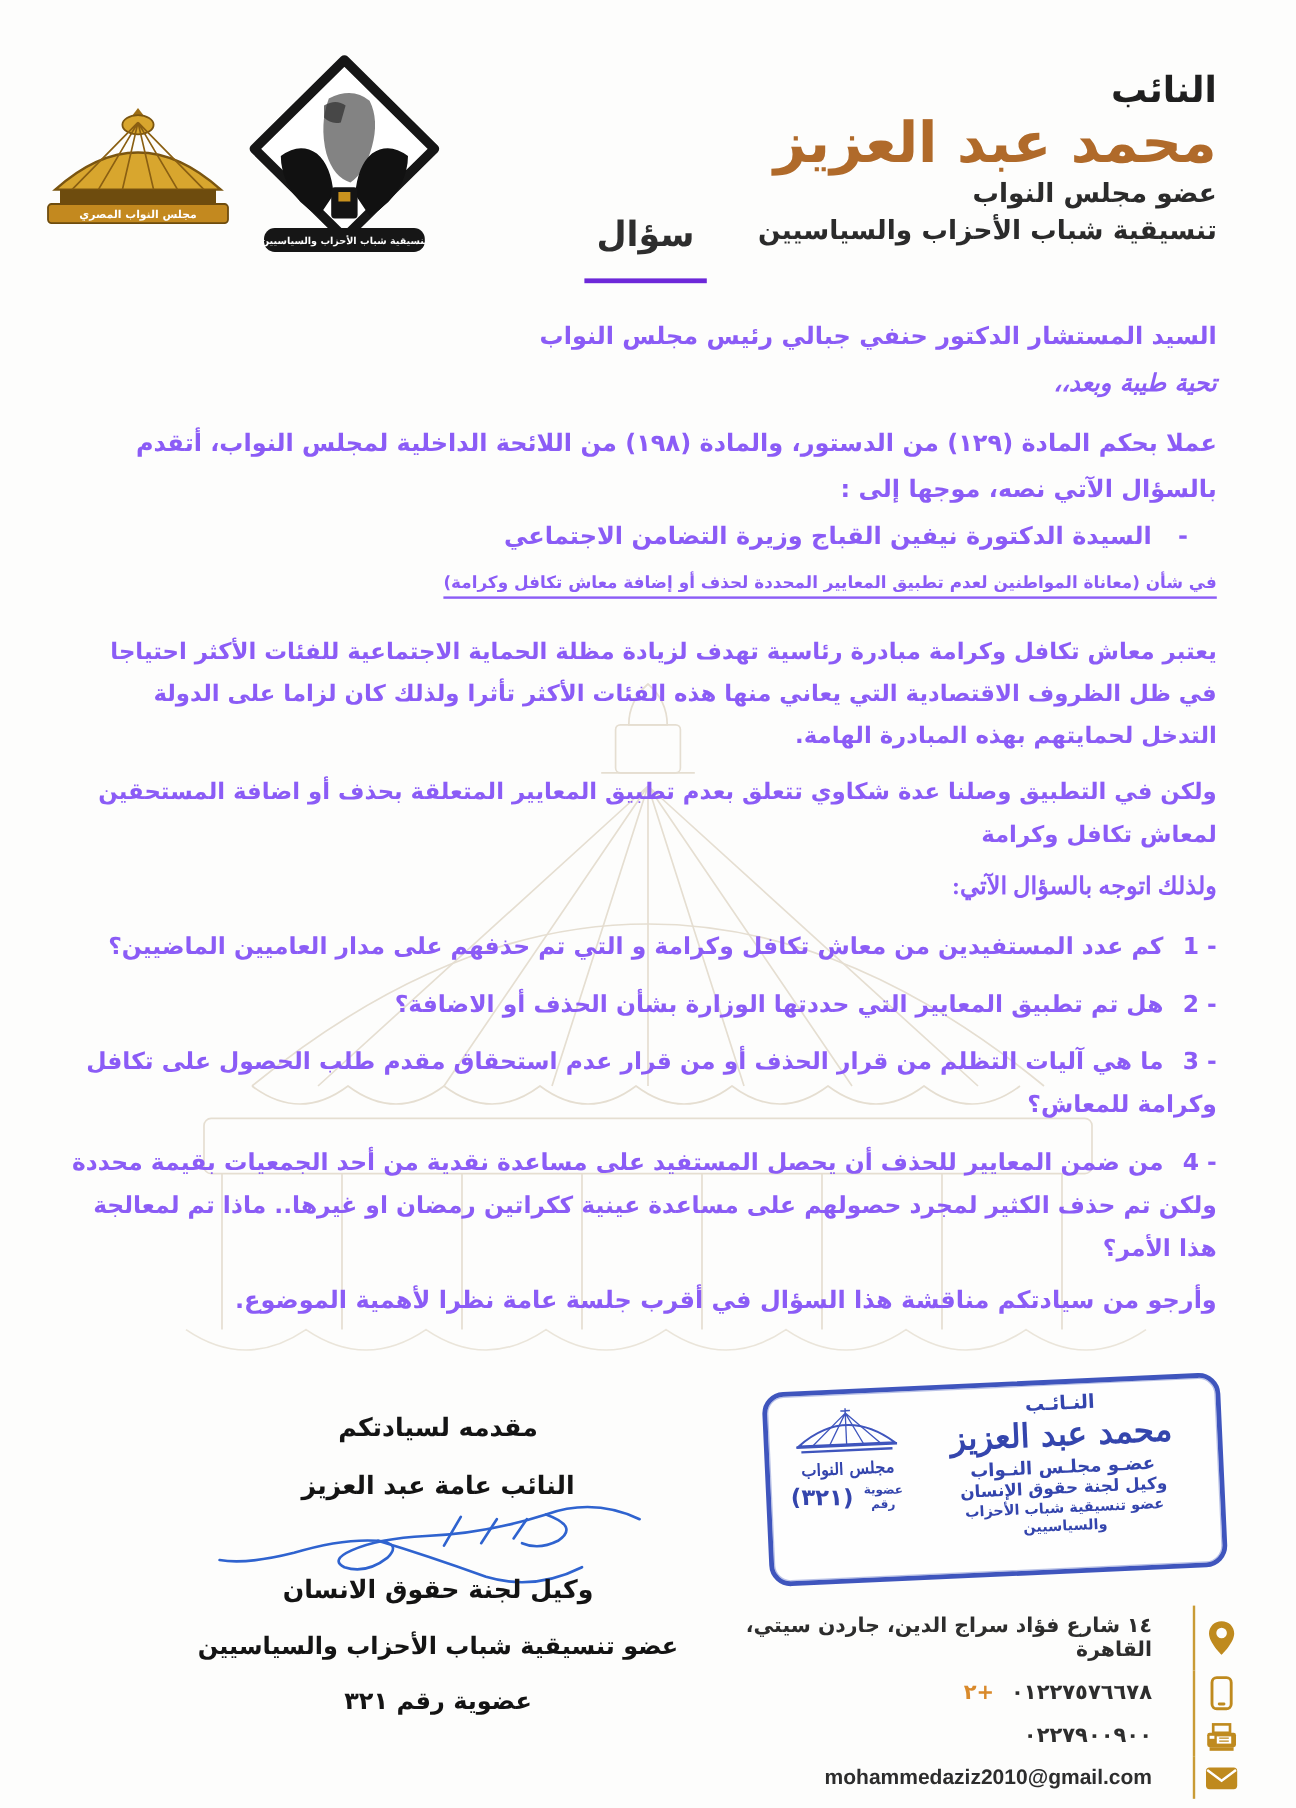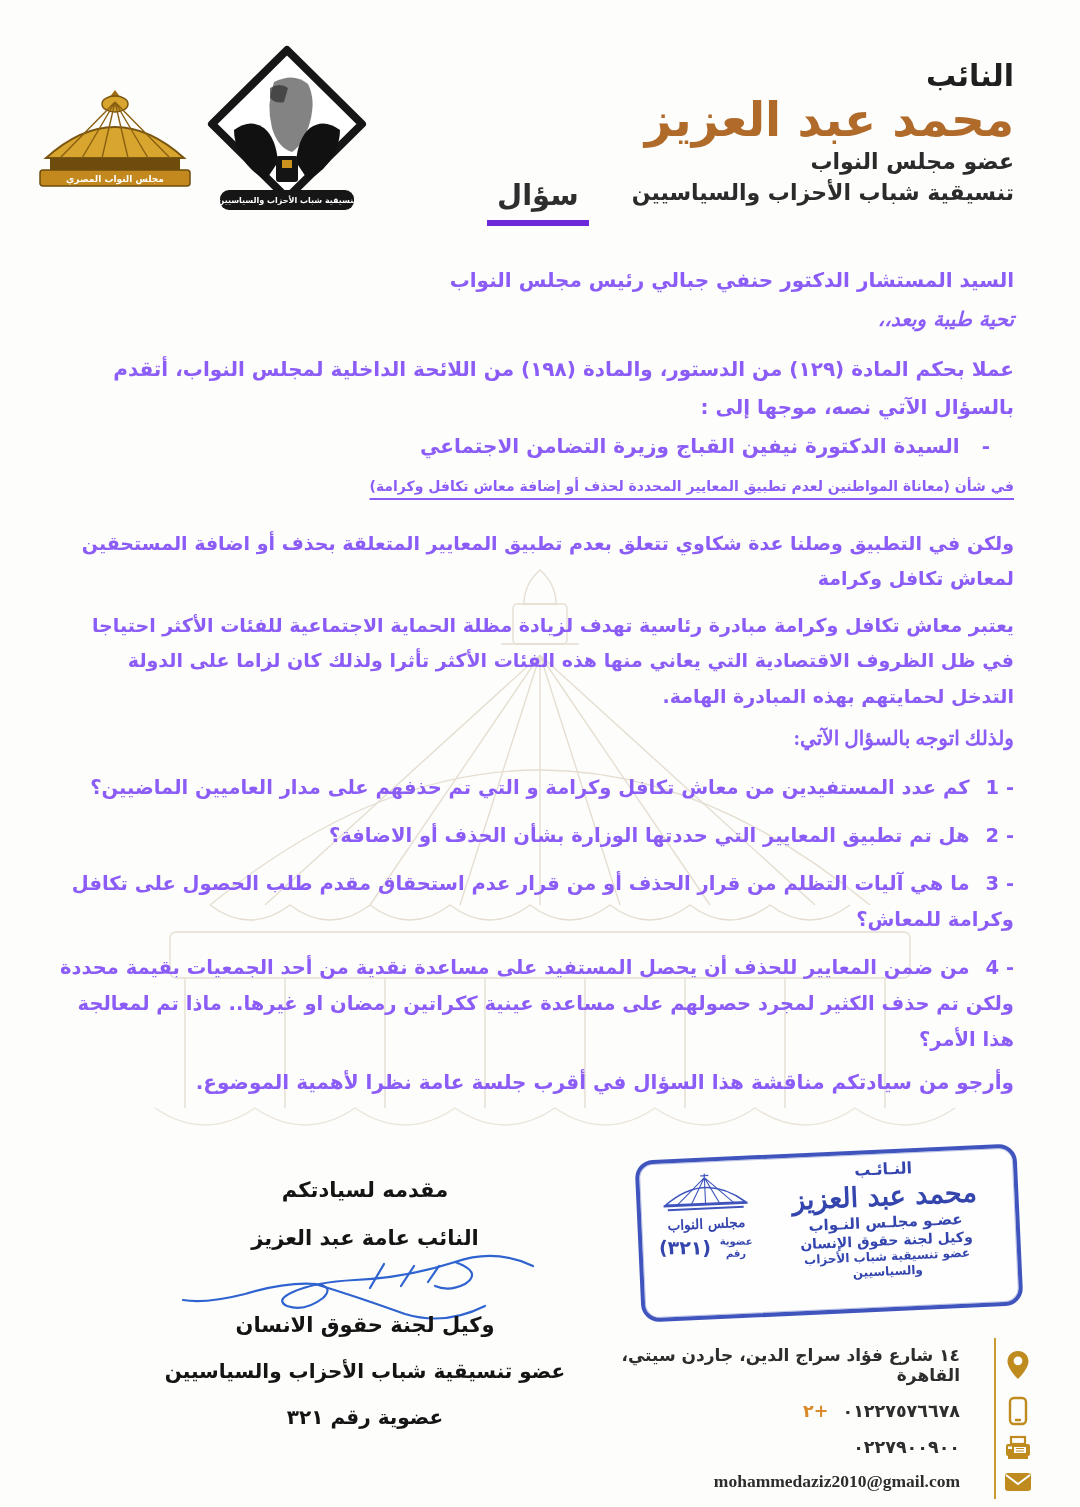--- a/index.html
+++ b/index.html
@@ -12,21 +12,21 @@
 
   
   .header-right { position:absolute; top:58px; right:66px; text-align:right; direction:rtl; z-index:3; }
   .mp-title { font-size:30px; font-weight:bold; color:#1f1f1f; }
   .mp-name  { font-size:47px; font-weight:bold; color:#b06a2a; line-height:1.15; letter-spacing:-1px; }
   .mp-sub   { font-size:22px; font-weight:bold; color:#2b2b2b; line-height:1.4; }
 
   .doc-title {
     position:absolute; top:178px; left:487px; z-index:3;
     font-size:29px; font-weight:600; color:#2e2e2e;
-    border-bottom:6px solid #6d28d9; padding:0 10px 8px; direction:rtl;
+    border-bottom:4px solid #6d28d9; padding:0 10px 20px; direction:rtl;
   }
 
   
   .logo-parliament { position:absolute; top:88px; left:36px; z-index:3; }
   .logo-coordination { position:absolute; top:44px; left:204px; z-index:3; }
 
   
   .watermark { position:absolute; top:560px; left:115px; z-index:0; opacity:.55; }
 
   
@@ -86,21 +86,21 @@
   }
   .contact .txt {
     direction:rtl; text-align:right; align-self:center;
     font-size:17.5px; font-weight:bold; color:#2d2d2d; padding:7px 8px 7px 0;
   }
   .contact .txt.addr { font-size:17px; }
   .contact .ico {
     border-left:2px solid #c99b35; display:flex; align-items:center; justify-content:center; padding:4px 0;
   }
   .prefix { color:#d98a2b; margin-right:8px; font-weight:bold; }
-  .email-txt { direction:ltr; unicode-bidi:embed; font-family:Liberation Serif, serif; }
+  .email-txt { direction:ltr; unicode-bidi:embed; font-family:Liberation Sans, sans-serif; }
 </style>
 </head>
 <body>
 
 <div class="page">
 
   <svg class="watermark" width="850" height="575" viewBox="0 0 850 575" fill="none" stroke="#d2c5ae" stroke-width="1.4">
     <path d="M425 10 q-16 14 -16 34 h32 q0 -20 -16 -34 z"></path>
     <rect x="398" y="44" width="54" height="40" rx="4"></rect>
     <path d="M386 84 h78"></path>
@@ -142,22 +142,22 @@
   </div>
 
   <div class="doc-title">سؤال</div>
 
   <div class="letter">
     <p class="recipient">السيد المستشار الدكتور حنفي جبالي رئيس مجلس النواب</p>
     <p class="greeting">تحية طيبة وبعد،،</p>
     <p class="legal">عملا بحكم المادة (١٢٩) من الدستور، والمادة (١٩٨) من اللائحة الداخلية لمجلس النواب، أتقدم بالسؤال الآتي نصه، موجها إلى :</p>
     <p class="bullet"><span class="dash">-</span><span>السيدة الدكتورة نيفين القباج وزيرة التضامن الاجتماعي</span></p>
     <p class="subject">في شأن (معاناة المواطنين لعدم تطبيق المعايير المحددة لحذف أو إضافة معاش تكافل وكرامة)</p>
+    <p class="para">يعتبر معاش تكافل وكرامة مبادرة رئاسية تهدف لزيادة مظلة الحماية الاجتماعية للفئات الأكثر احتياجا في ظل الظروف الاقتصادية التي يعاني منها هذه الفئات الأكثر تأثرا ولذلك كان لزاما على الدولة التدخل لحمايتهم بهذه المبادرة الهامة.</p>
     <p class="para">ولكن في التطبيق وصلنا عدة شكاوي تتعلق بعدم تطبيق المعايير المتعلقة بحذف أو اضافة المستحقين لمعاش تكافل وكرامة</p>
-    <p class="para">يعتبر معاش تكافل وكرامة مبادرة رئاسية تهدف لزيادة مظلة الحماية الاجتماعية للفئات الأكثر احتياجا في ظل الظروف الاقتصادية التي يعاني منها هذه الفئات الأكثر تأثرا ولذلك كان لزاما على الدولة التدخل لحمايتهم بهذه المبادرة الهامة.</p>
     <p class="lead-in">ولذلك اتوجه بالسؤال الآتي:</p>
 
     <p class="question"><span class="q-num" dir="ltr">1 -</span><span>كم عدد المستفيدين من معاش تكافل وكرامة و التي تم حذفهم على مدار العاميين الماضيين؟</span></p>
     <p class="question"><span class="q-num" dir="ltr">2 -</span><span>هل تم تطبيق المعايير التي حددتها الوزارة بشأن الحذف أو الاضافة؟</span></p>
     <p class="question"><span class="q-num" dir="ltr">3 -</span><span>ما هي آليات التظلم من قرار الحذف أو من قرار عدم استحقاق مقدم طلب الحصول على تكافل وكرامة للمعاش؟</span></p>
     <p class="question"><span class="q-num" dir="ltr">4 -</span><span>من ضمن المعايير للحذف أن يحصل المستفيد على مساعدة نقدية من أحد الجمعيات بقيمة محددة ولكن تم حذف الكثير لمجرد حصولهم على مساعدة عينية ككراتين رمضان او غيرها.. ماذا تم لمعالجة هذا الأمر؟</span></p>
 
     <p class="closing">وأرجو من سيادتكم مناقشة هذا السؤال في أقرب جلسة عامة نظرا لأهمية الموضوع.</p>
   </div>
 

